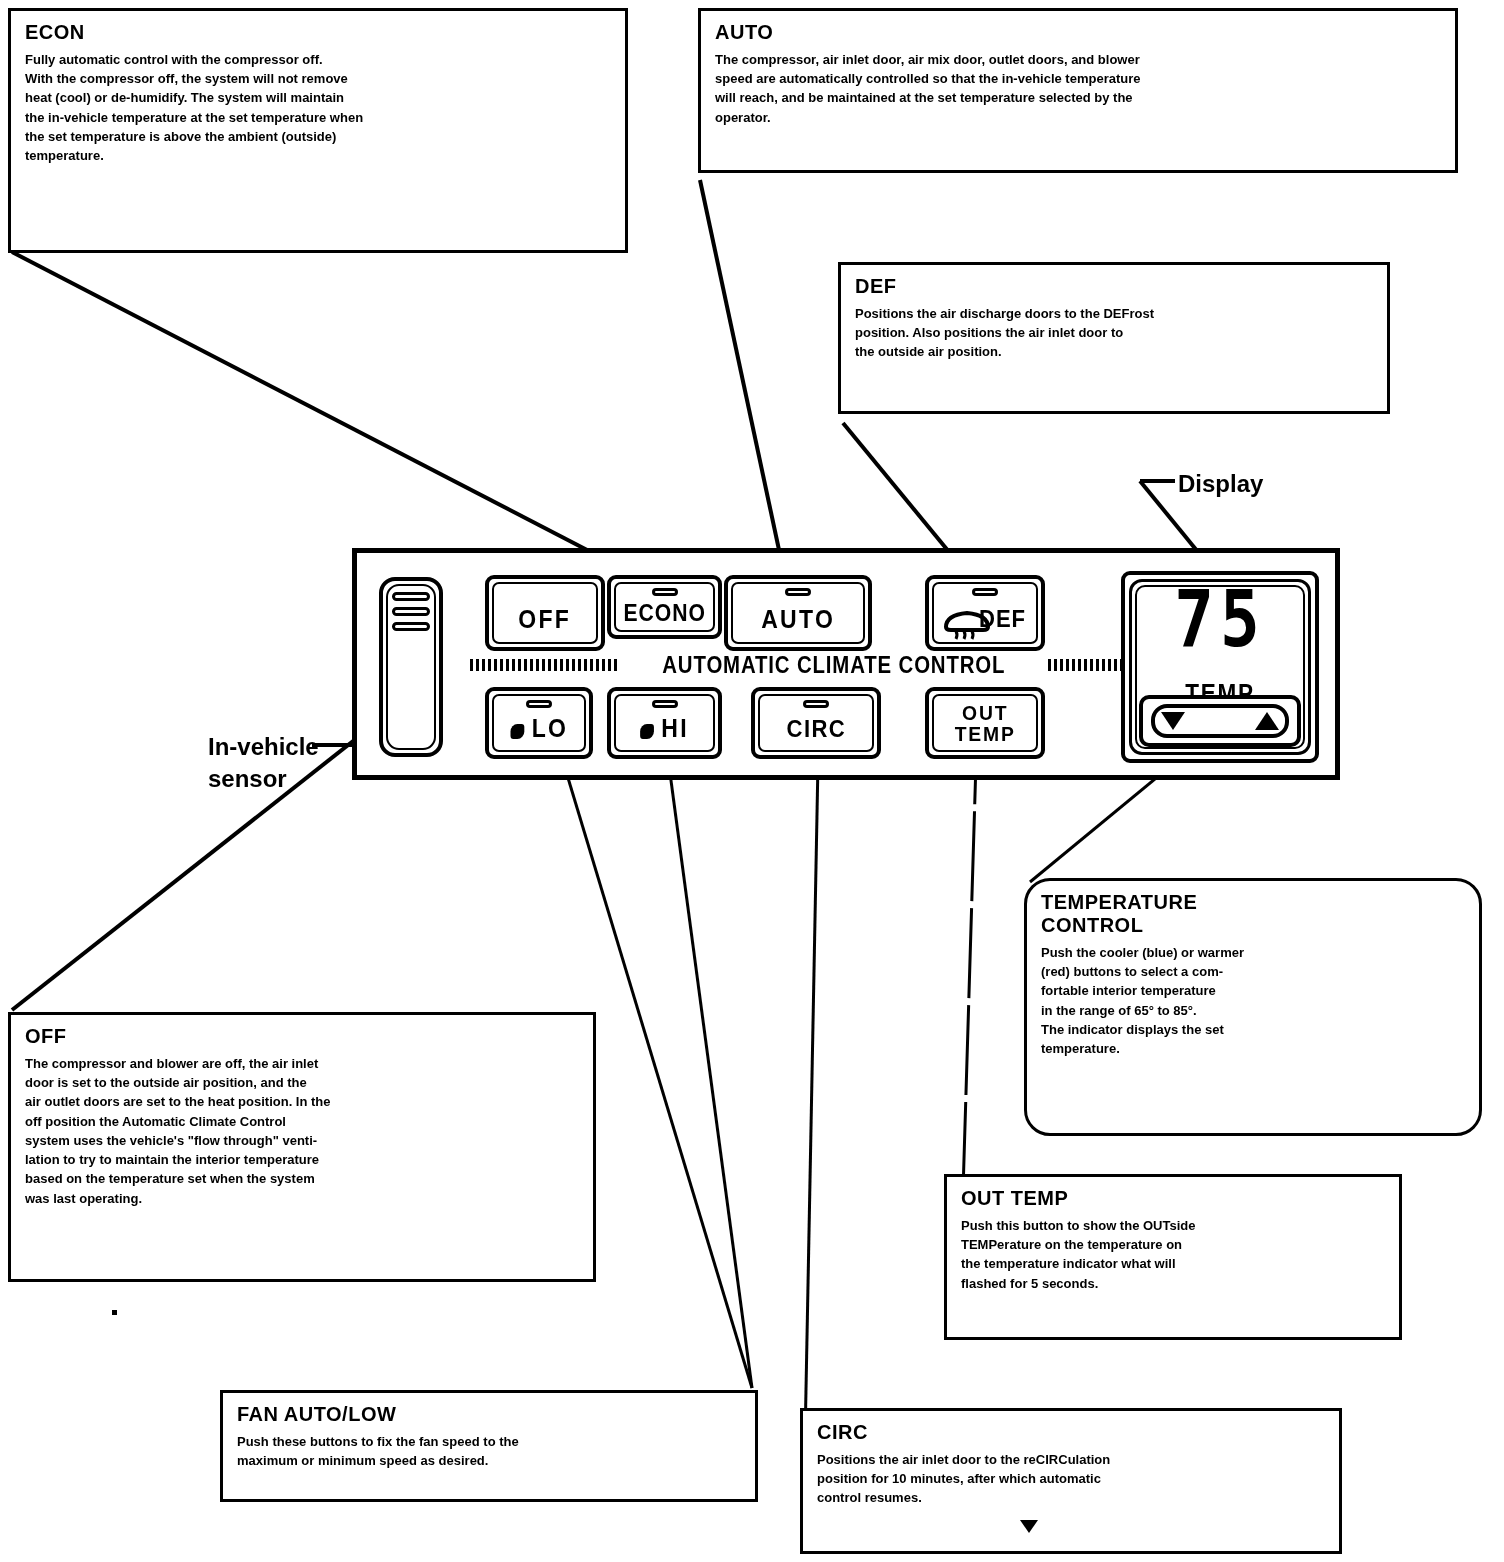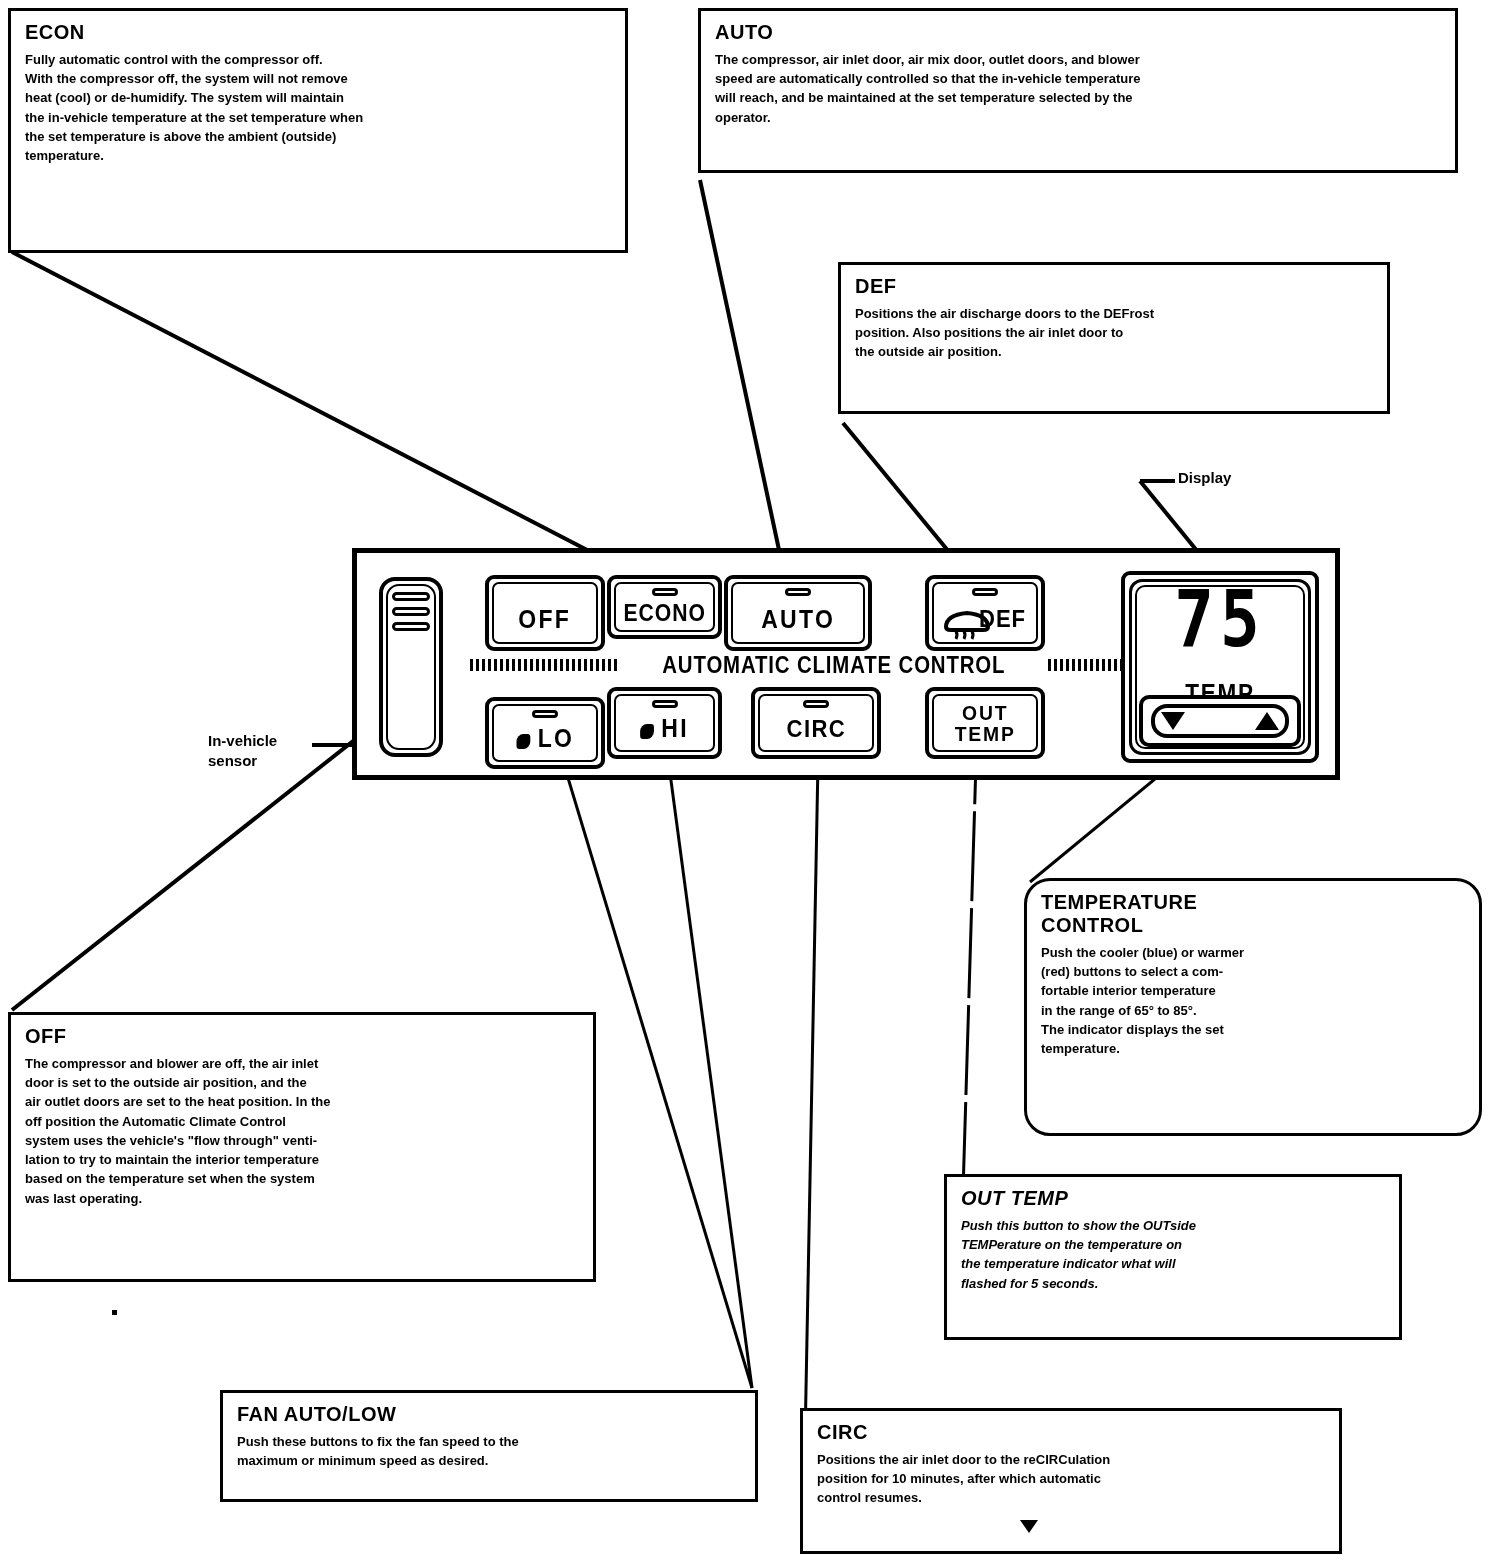--- a/index.html
+++ b/index.html
@@ -36,21 +36,21 @@
     white-space:pre-line;
   }
 
   
   #leaders{position:absolute;left:0;top:0;width:1504px;height:1562px;z-index:3;pointer-events:none;}
 
   
   .plainlabel{
     position:absolute;
     font-weight:bold;
-    font-size:15px;
+    font-size:24px;
     color:#000;
     z-index:6;
     line-height:1.35;
     white-space:pre-line;
   }
 
   
   #panel{
     position:absolute;
     left:352px; top:548px;
@@ -262,21 +262,21 @@
     <div class="c-title two-line" style="white-space:pre-line;">TEMPERATURE
 CONTROL</div>
     <div class="c-body">Push the cooler (blue) or warmer
 (red) buttons to select a com-
 fortable interior temperature
 in the range of 65° to 85°.
 The indicator displays the set
 temperature.</div>
   </div>
 
-  <div class="callout" style="left:944px; top:1174px; width:458px; height:166px;font-style:italic;">
+  <div class="callout" style="left:944px; top:1174px; width:458px; height:166px;">
     <div class="c-title">OUT TEMP</div>
     <div class="c-body">Push this button to show the OUTside
 TEMPerature on the temperature on
 the temperature indicator what will
 flashed for 5 seconds.</div>
   </div>
 
   <div class="callout" style="left:220px; top:1390px; width:538px; height:112px;">
     <div class="c-title">FAN AUTO/LOW</div>
     <div class="c-body">Push these buttons to fix the fan speed to the
@@ -337,21 +337,21 @@
       </svg>
       <div class="btn-label" style="margin-left:34px;font-size:24px;letter-spacing:1px;">DEF</div>
     </div>
 
     <div class="brand">
       <div class="hatch"></div>
       <div class="txt">AUTOMATIC CLIMATE CONTROL</div>
       <div class="hatch"></div>
     </div>
 
-    <div class="btn" style="left:128px; top:144px; width:120px; height:72px;">
+    <div class="btn" style="left:128px; top:134px; width:108px; height:72px;">
       <div class="inner"></div>
       <div class="led"></div>
       <div class="btn-label" style="margin-top:10px;">
         <span class="fanicon"></span><span>LO</span>
       </div>
     </div>
 
     <div class="btn" style="left:250px; top:134px; width:115px; height:72px;">
       <div class="inner"></div>
       <div class="led"></div>

